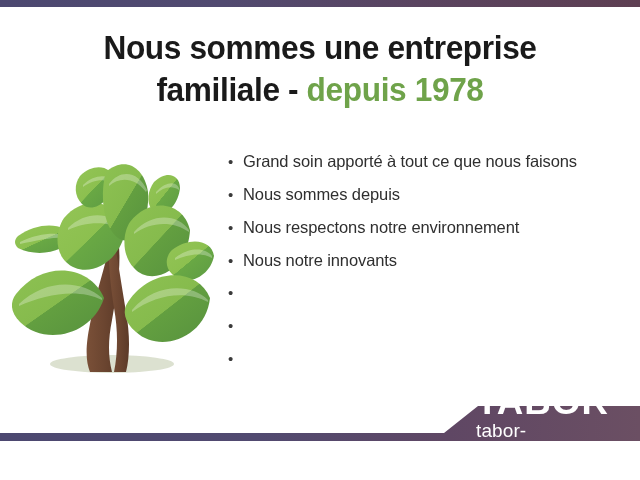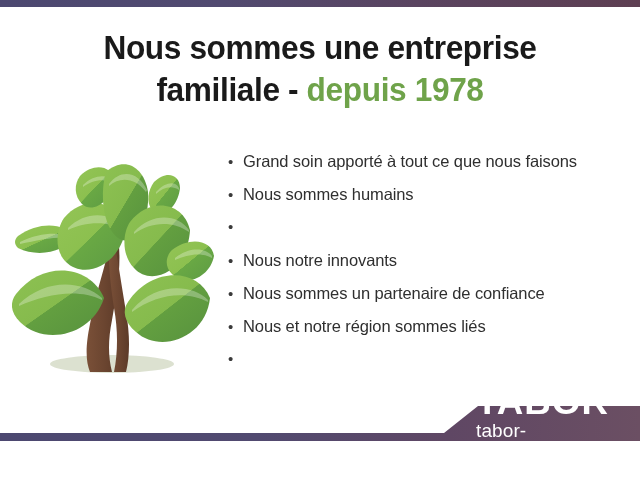--- a/index.html
+++ b/index.html
@@ -228,36 +228,35 @@
     </svg>
   </div>
 
   <div id="bullet-list">
     <div class="bullet-row">
       <span class="bullet-dot">•</span>
       <span class="bullet-text">Grand soin apporté à tout ce que nous faisons</span>
     </div>
     <div class="bullet-row">
       <span class="bullet-dot">•</span>
-      <span class="bullet-text">Nous sommes humains</span>
-    </div>
-    <div class="bullet-row">
-      <span class="bullet-dot">•</span>
+      <span class="bullet-text">Nous sommes depuis</span>
+    </div>
+    <div class="bullet-row">
+      <span class="bullet-dot">•</span>
+      <span class="bullet-text">Nous respectons notre environnement</span>
     </div>
     <div class="bullet-row">
       <span class="bullet-dot">•</span>
       <span class="bullet-text">Nous notre innovants</span>
     </div>
     <div class="bullet-row">
       <span class="bullet-dot">•</span>
-      <span class="bullet-text">Nous sommes un partenaire de confiance</span>
-    </div>
-    <div class="bullet-row">
-      <span class="bullet-dot">•</span>
-      <span class="bullet-text">Nous et notre région sommes liés</span>
+    </div>
+    <div class="bullet-row">
+      <span class="bullet-dot">•</span>
     </div>
     <div class="bullet-row">
       <span class="bullet-dot">•</span>
     </div>
   </div>
 
   <div id="bottom-band">
     <svg viewBox="0 0 640 80" xmlns="http://www.w3.org/2000/svg" preserveAspectRatio="none">
       <defs>
         <linearGradient id="bandGrad" x1="0" y1="0" x2="1" y2="0">

